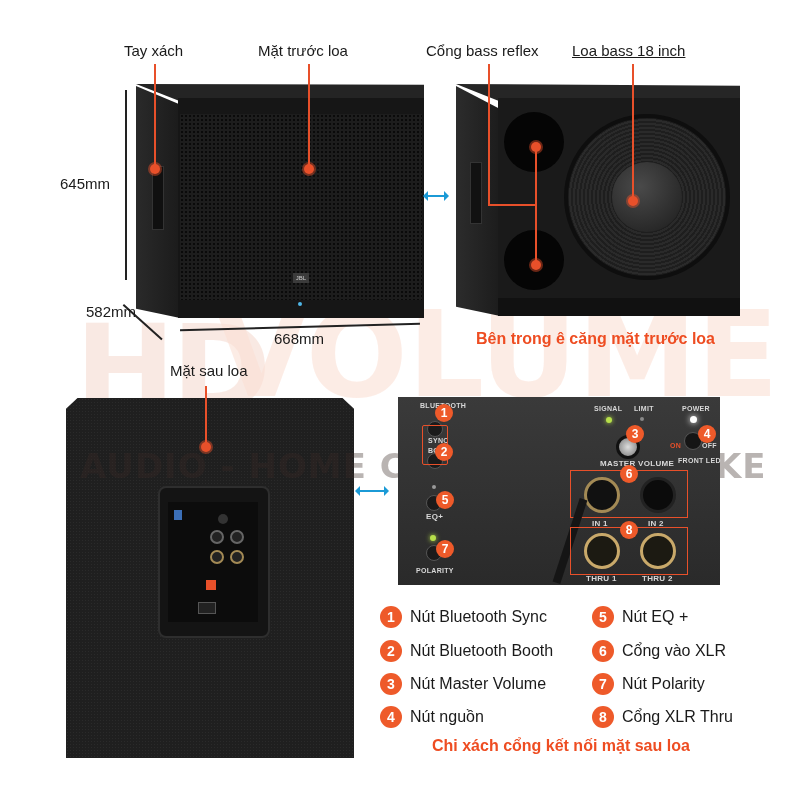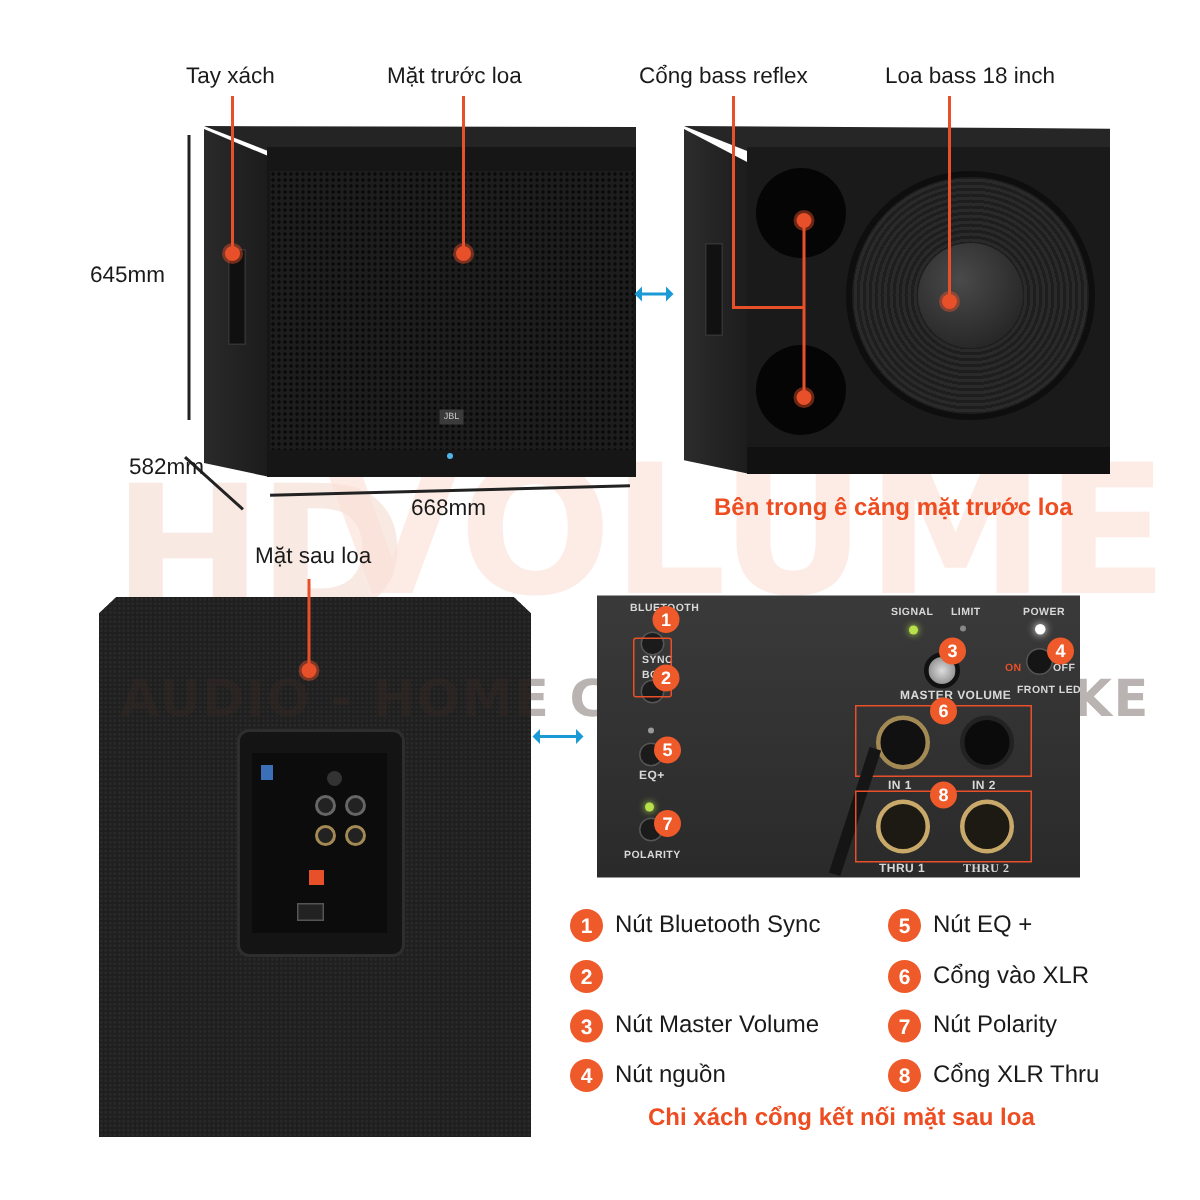--- a/index.html
+++ b/index.html
@@ -50,21 +50,21 @@
 <div class="abs" style="left:125px;top:90px;width:2px;height:190px;background:#222;"></div>
 <div class="abs label" style="left:60px;top:175px;">645mm</div>
 <div class="abs" style="left:124px;top:304px;width:52px;height:2px;background:#222;transform:rotate(42deg);transform-origin:0 0;"></div>
 <div class="abs label" style="left:86px;top:303px;">582mm</div>
 <div class="abs" style="left:180px;top:326px;width:240px;height:2px;background:#222;transform:rotate(-1.5deg);"></div>
 <div class="abs label" style="left:274px;top:330px;">668mm</div>
 
 <div class="arrow-blue" style="left:426px;top:195px;width:20px;"></div>
 
 <div class="abs label" style="left:426px;top:42px;">Cổng bass reflex</div>
-<div class="abs label" style="left:590px;top:42px;">Loa bass 18 inch</div>
+<div class="abs label" style="left:572px;top:42px;text-decoration:underline;">Loa bass 18 inch</div>
 
 <div class="abs" style="left:456px;top:86px;width:44px;height:230px;background:linear-gradient(90deg,#2c2c2c,#1c1c1c);clip-path:polygon(0 0,100% 10%,100% 100%,0 96%);"></div>
 <div class="abs" style="left:456px;top:84px;width:284px;height:18px;background:#262626;clip-path:polygon(0 0,100% 10%,100% 100%,16% 100%);"></div>
 <div class="abs" style="left:470px;top:162px;width:10px;height:60px;background:#111;border:1px solid #333;"></div>
 <div class="abs" style="left:498px;top:98px;width:242px;height:218px;background:#1a1a1a;">
   <div class="abs" style="left:6px;top:14px;width:60px;height:60px;border-radius:50%;background:#050505;"></div>
   <div class="abs" style="left:6px;top:132px;width:60px;height:60px;border-radius:50%;background:#050505;"></div>
   <div class="abs" style="left:66px;top:16px;width:166px;height:166px;border-radius:50%;background:repeating-radial-gradient(circle,#2a2a2a 0 2px,#1e1e1e 2px 4px);border:4px solid #0e0e0e;box-sizing:border-box;">
     <div class="abs" style="left:44px;top:44px;width:70px;height:70px;border-radius:50%;background:radial-gradient(circle at 40% 35%,#4a4a4a,#1c1c1c);"></div>
   </div>
@@ -139,38 +139,39 @@
   <div class="abs" style="left:186px;top:80px;width:30px;height:30px;border-radius:50%;background:#111;border:3px solid #a38a55;"></div>
   <div class="abs" style="left:242px;top:80px;width:30px;height:30px;border-radius:50%;background:#0b0b0b;border:3px solid #222;"></div>
   <div class="panel-text" style="left:194px;top:122px;font-size:8px;">IN 1</div>
   <div class="panel-text" style="left:250px;top:122px;font-size:8px;">IN 2</div>
   <div class="abs" style="left:168px;top:100px;width:8px;height:88px;background:#151515;transform:rotate(18deg);"></div>
 
   <div class="abs" style="left:172px;top:130px;width:116px;height:46px;border:1.5px solid #e8502a;"></div>
   <div class="abs" style="left:186px;top:136px;width:30px;height:30px;border-radius:50%;background:#1c1a12;border:3px solid #c9a96a;"></div>
   <div class="abs" style="left:242px;top:136px;width:30px;height:30px;border-radius:50%;background:#1c1a12;border:3px solid #c9a96a;"></div>
   <div class="panel-text" style="left:188px;top:177px;font-size:8px;">THRU 1</div>
-  <div class="panel-text" style="left:244px;top:177px;font-size:8px;font-family:Liberation Serif, serif;">THRU 2</div>
+  <div class="panel-text" style="left:244px;top:177px;font-size:8px;">THRU 2</div>
 
   <div class="badge" style="left:37px;top:7px;">1</div>
   <div class="badge" style="left:37px;top:46px;">2</div>
   <div class="badge" style="left:228px;top:28px;">3</div>
   <div class="badge" style="left:300px;top:28px;">4</div>
   <div class="badge" style="left:38px;top:94px;">5</div>
   <div class="badge" style="left:222px;top:68px;">6</div>
   <div class="badge" style="left:38px;top:143px;">7</div>
   <div class="badge" style="left:222px;top:124px;">8</div>
 </div>
 
 <div class="legend-item" style="left:380px;top:606px;">
   <span class="legend-num">1</span>
   <span>Nút Bluetooth Sync</span>
 </div>
 <div class="legend-item" style="left:380px;top:640px;">
   <span class="legend-num">2</span>
+  <span>Nút Bluetooth Booth</span>
 </div>
 <div class="legend-item" style="left:380px;top:673px;">
   <span class="legend-num">3</span>
   <span>Nút Master Volume</span>
 </div>
 <div class="legend-item" style="left:380px;top:706px;">
   <span class="legend-num">4</span>
   <span>Nút nguồn</span>
 </div>
 <div class="legend-item" style="left:592px;top:606px;">

